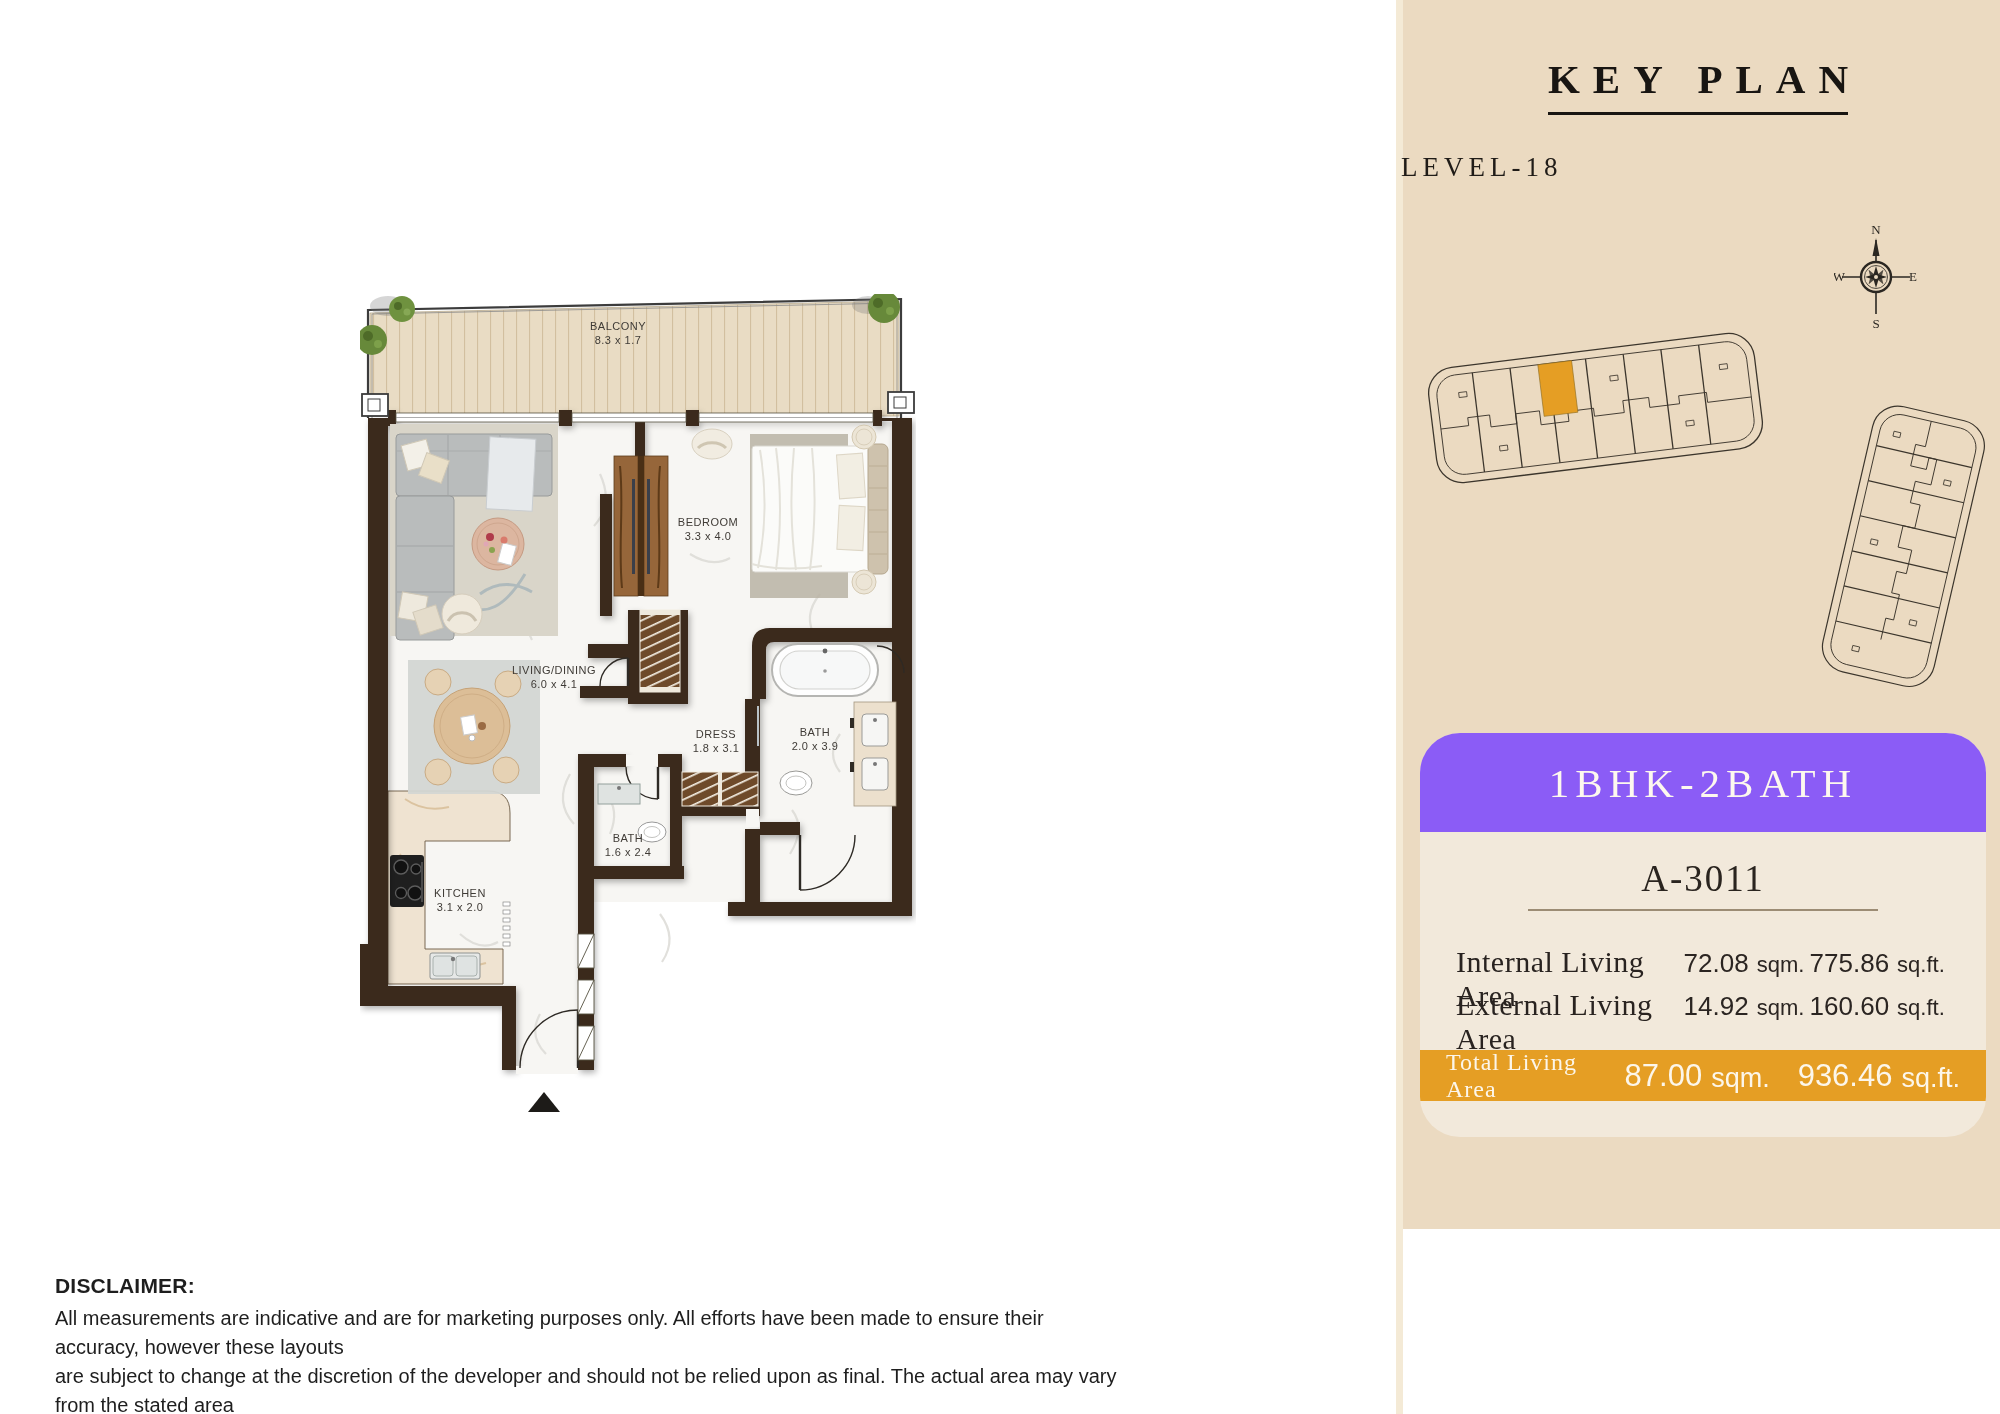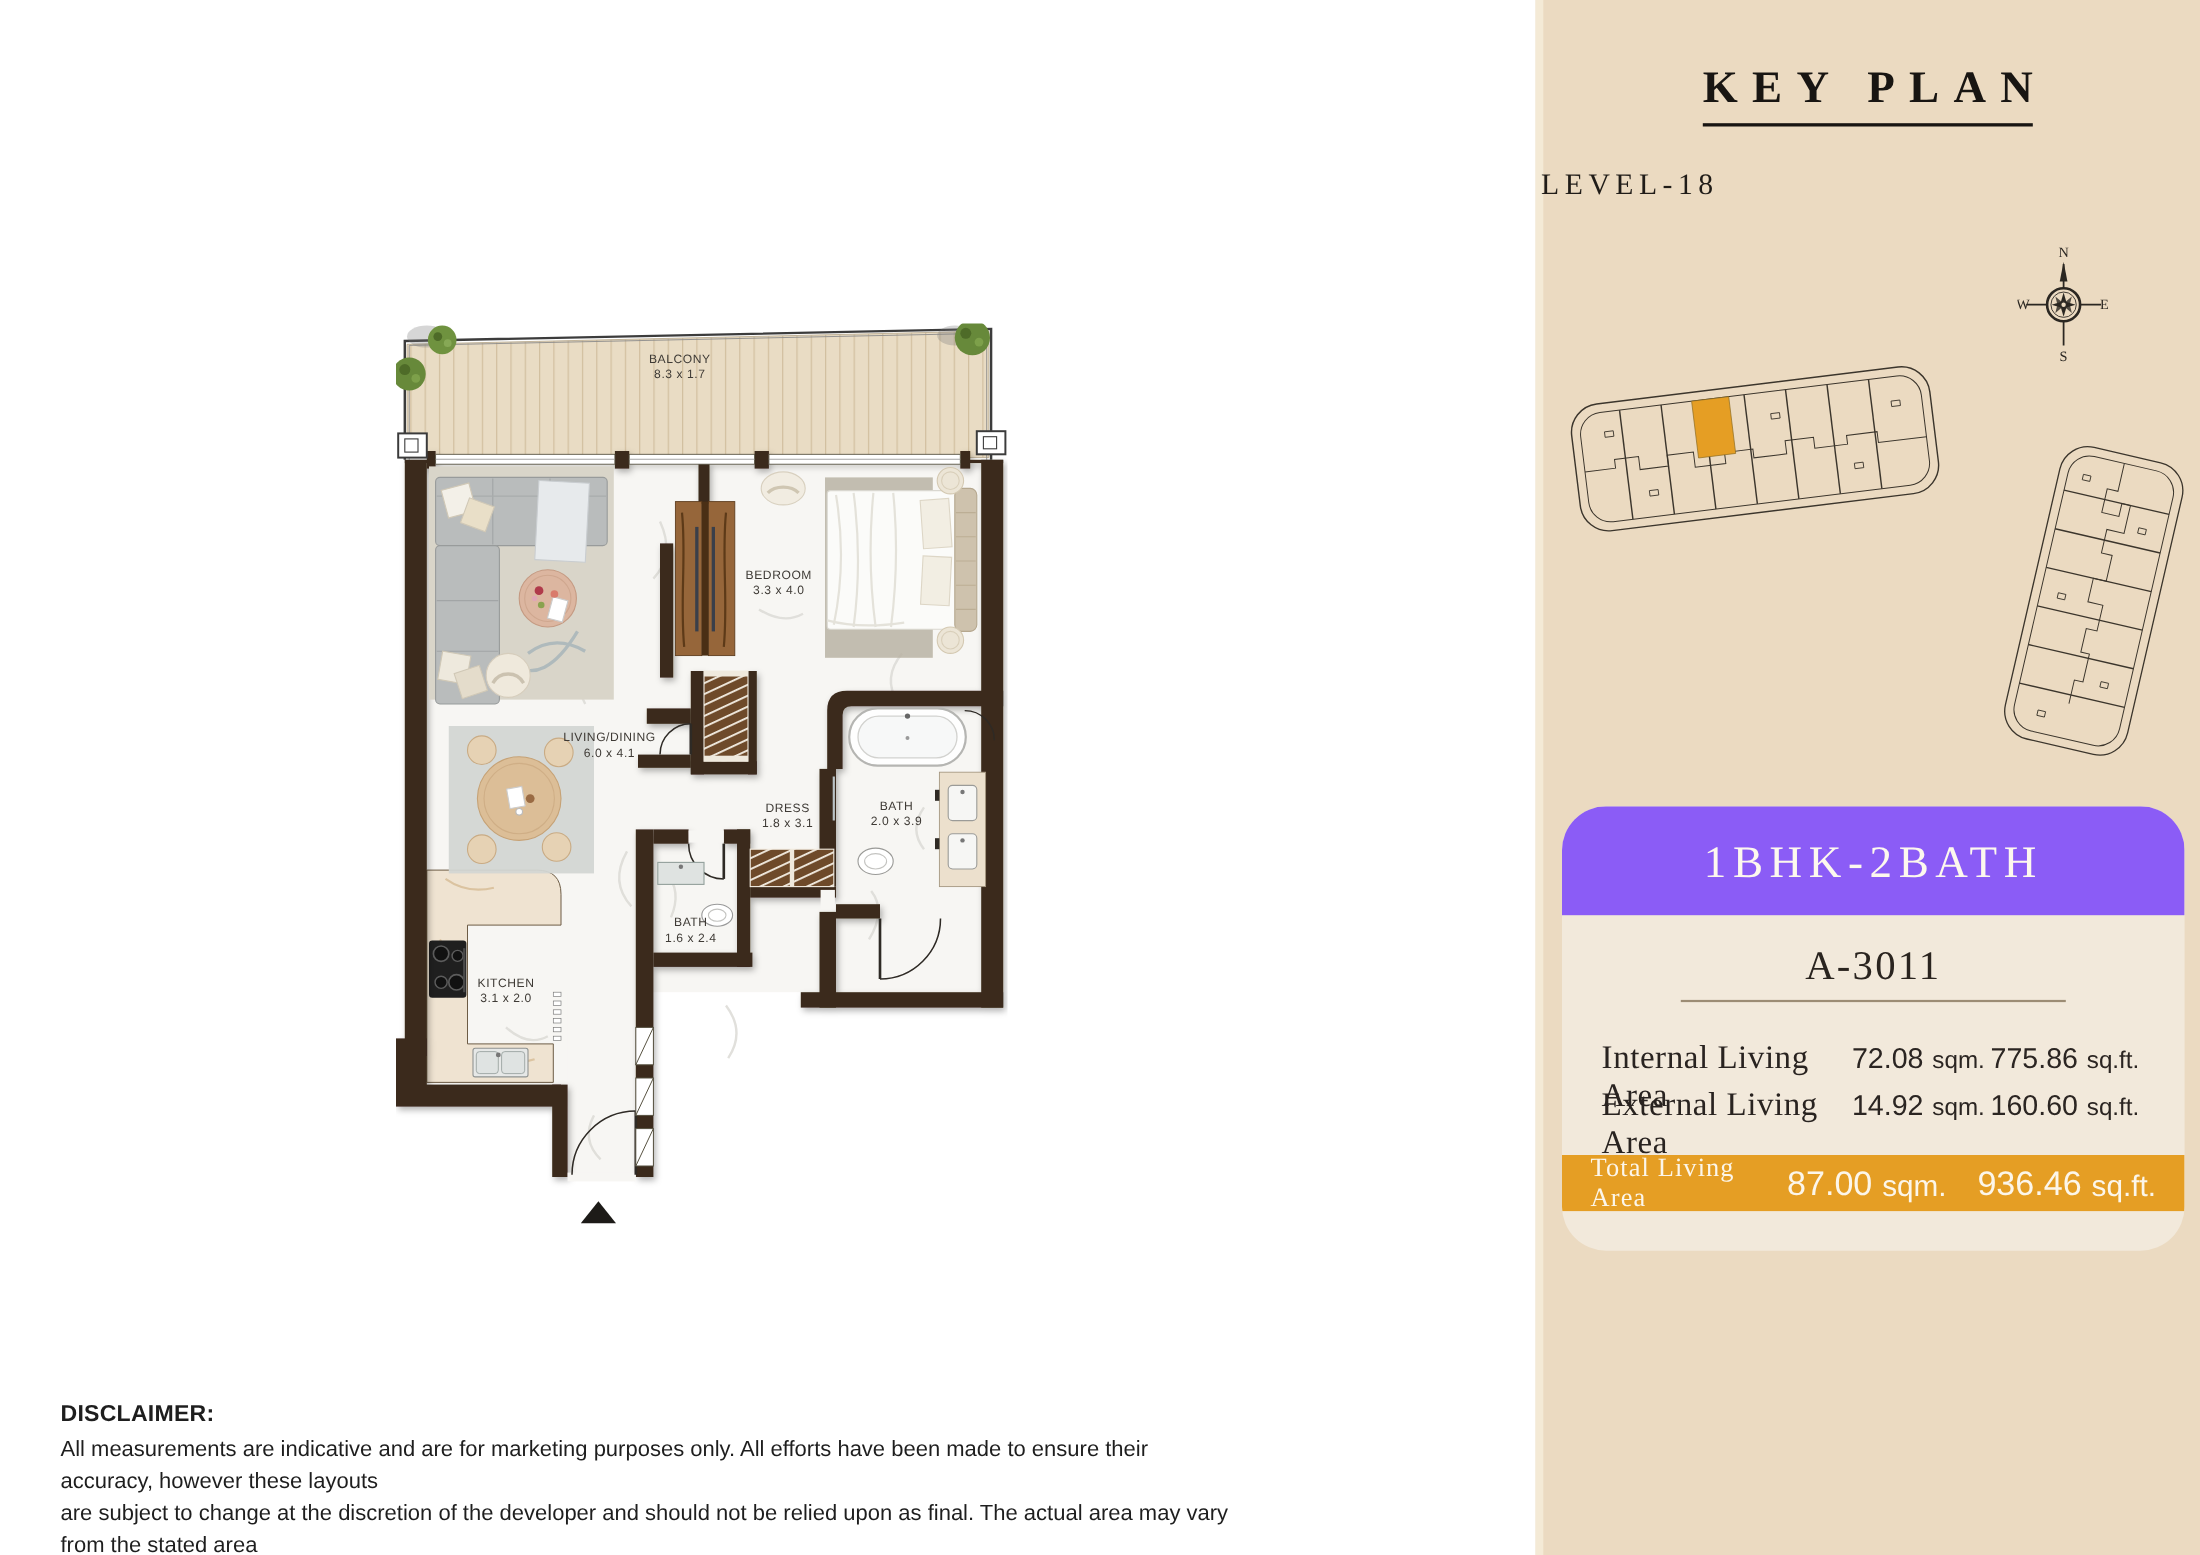--- a/index.html
+++ b/index.html
@@ -3,21 +3,21 @@
 <meta charset="utf-8">
 <style>
   html,body{margin:0;padding:0;}
   body{
     width:2000px;height:1414px;position:relative;background:#ffffff;overflow:hidden;
     font-family:"Liberation Sans",sans-serif;
   }
   .abs{position:absolute;}
 
   
-  .side-panel{left:1396px;top:0;width:604px;height:1414px;background:#EBDAC1;}
+  .side-panel{left:1396px;top:0;width:604px;height:1229px;background:#EBDAC1;}
   .side-panel .edge{left:0;top:0;width:7px;height:1414px;background:#F4EAD6;}
   .kp-title{
     left:0;top:55px;width:604px;text-align:center;
     font-family:"Liberation Serif",serif;font-weight:600;font-size:41px;
     letter-spacing:13px;padding-left:13px;box-sizing:border-box;color:#181512;
   }
   .kp-underline{left:152px;top:112px;width:300px;height:3px;background:#181512;}
   .kp-level{
     left:0;top:152px;width:604px;text-align:left;
     font-family:"Liberation Serif",serif;font-weight:500;font-size:27px;

